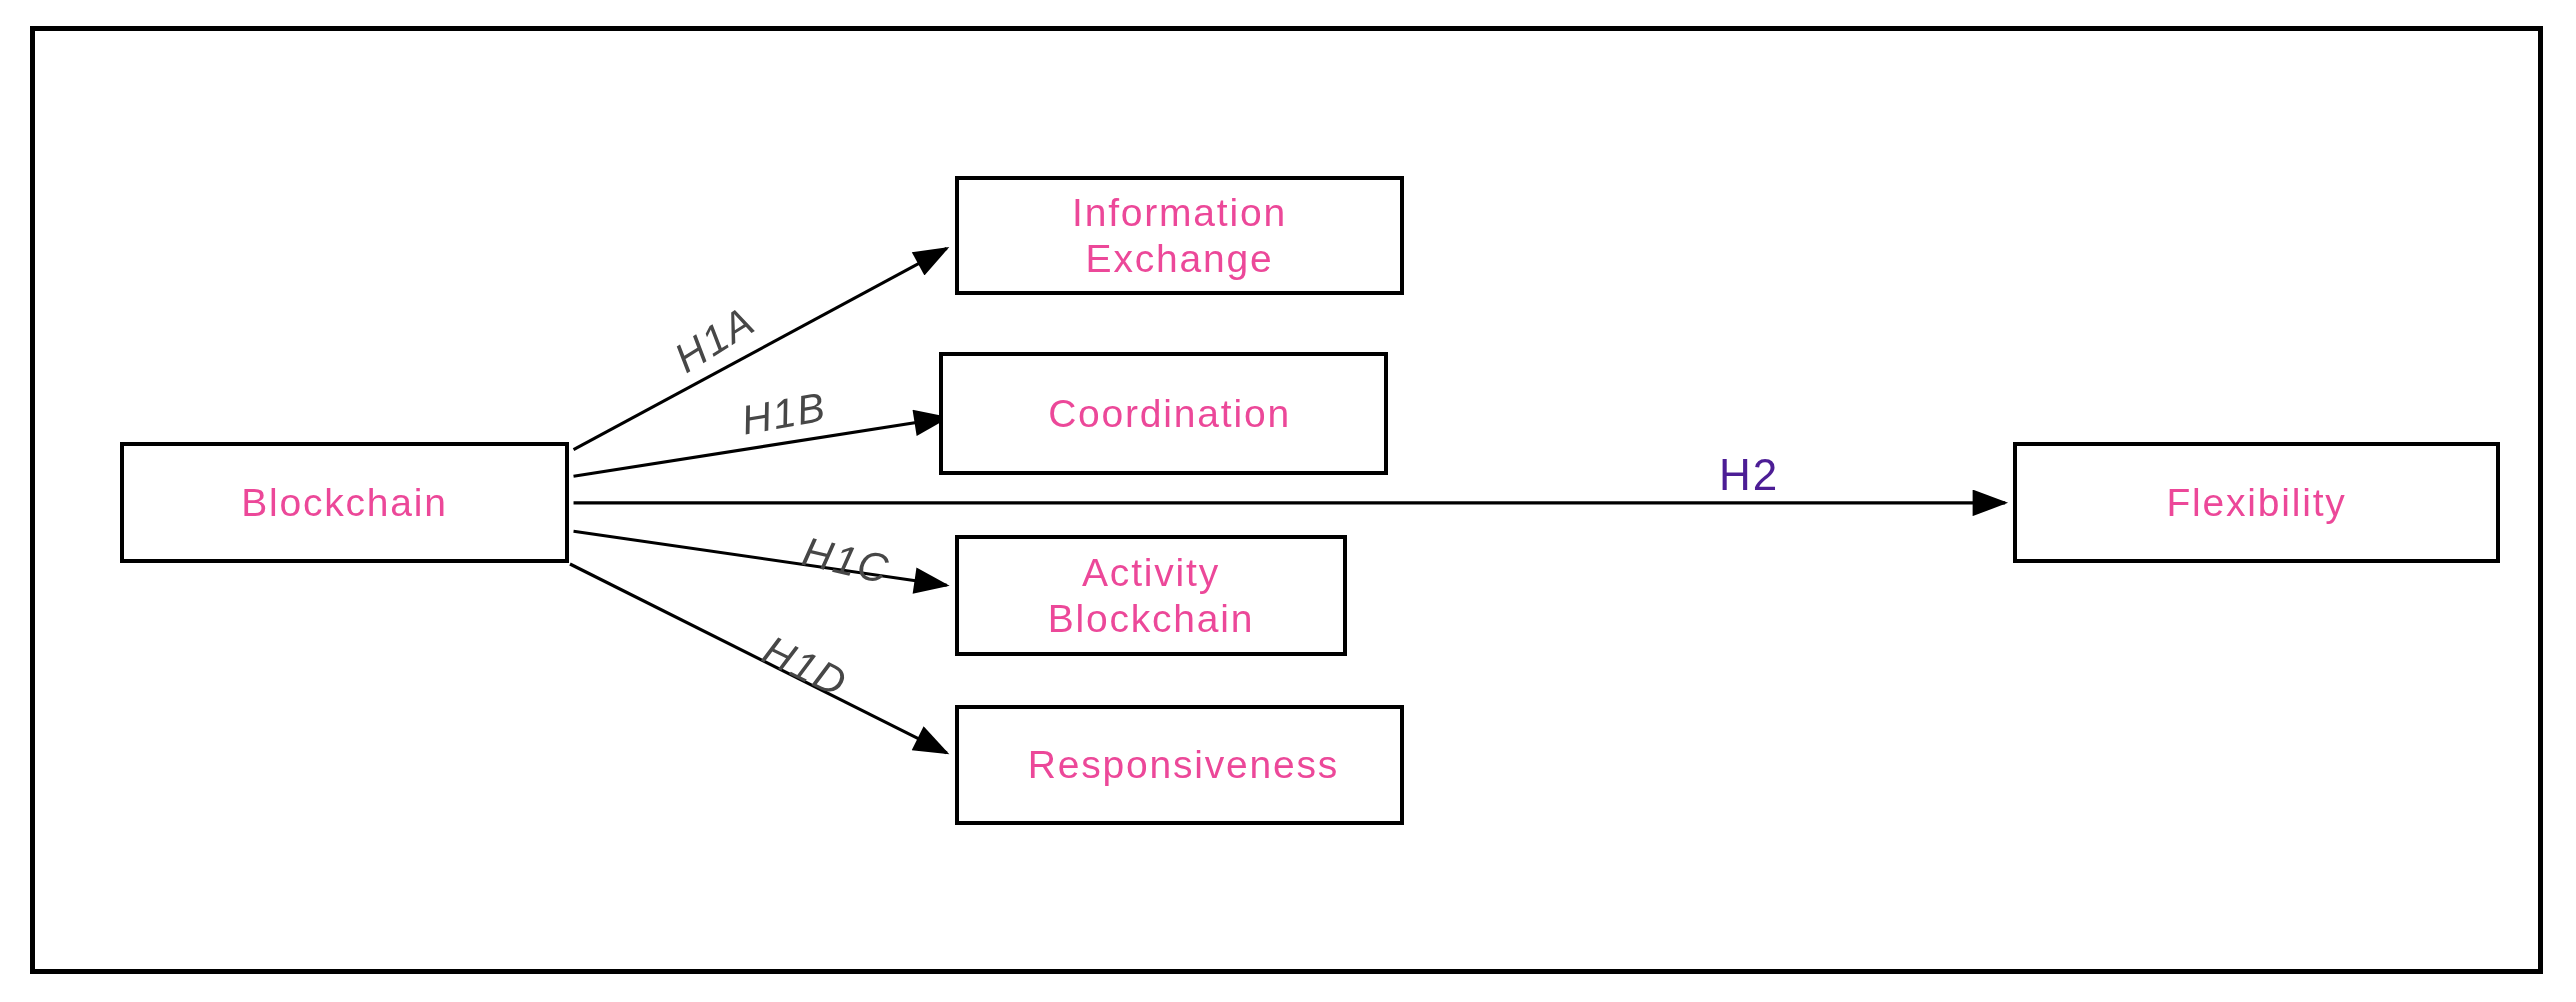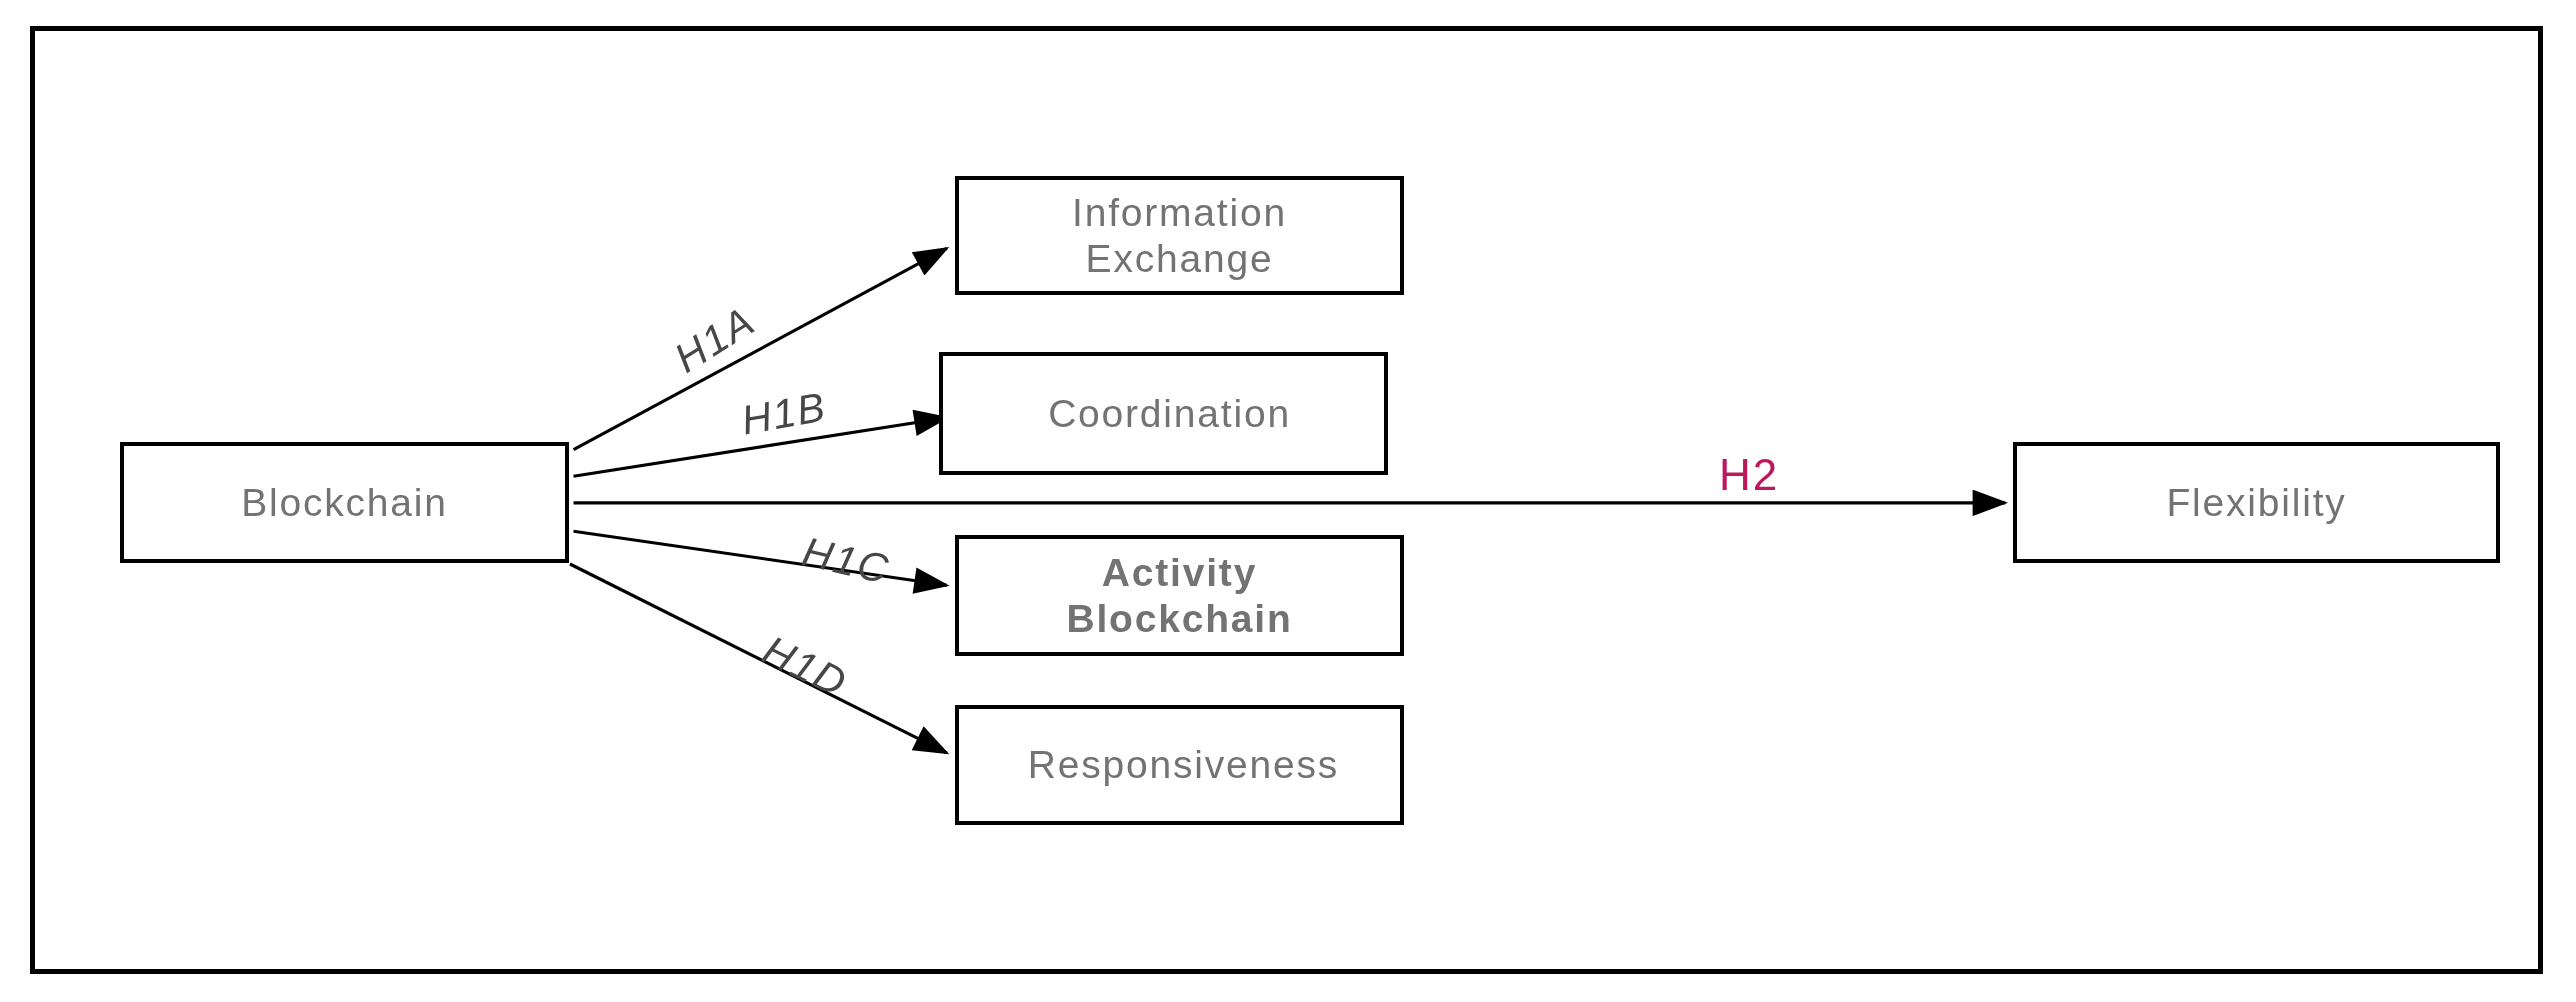--- a/index.html
+++ b/index.html
@@ -38,27 +38,27 @@
     box-sizing: border-box;
     background: #ffffff;
     display: flex;
     flex-direction: column;
     align-items: center;
     justify-content: center;
     text-align: center;
     font-size: 39px;
     line-height: 1.16;
     letter-spacing: 1.8px;
-    color: #737373;
+    color: #ec4899;
   }
   .node span { display: block; white-space: nowrap; }
   #node-blockchain            { left: 120px;  top: 442px; width: 449px; height: 121px; text-align: right; }
   #node-information-exchange  { left: 955px; top: 176px; width: 449px; height: 119px; }
   #node-coordination          { left: 939px; top: 352px; width: 449px; height: 123px; padding-left: 12px; }
-  #node-activity-integration  { left: 955px; top: 535px; width: 449px; height: 121px; font-weight: bold; }
+  #node-activity-integration  { left: 955px; top: 535px; width: 392px; height: 121px; }
   #node-responsiveness        { left: 955px; top: 705px; width: 449px; height: 120px; padding-left: 8px; }
   #node-flexibility           { left: 2013px; top: 442px; width: 487px; height: 121px; }
   .edge-label {
     position: absolute;
     color: #474747;
     font-size: 41px;
     font-style: italic;
     letter-spacing: 1.8px;
     white-space: nowrap;
     transform-origin: center center;
@@ -66,21 +66,21 @@
   #label-h1a { left: 715px;  top: 340px; transform: translate(-50%,-50%) rotate(-32deg); }
   #label-h1b { left: 784px;  top: 414px; transform: translate(-50%,-50%) rotate(-10deg); }
   #label-h1c { left: 846px;  top: 561px; transform: translate(-50%,-50%) rotate(13deg); }
   #label-h1d { left: 805px;  top: 667px; transform: translate(-50%,-50%) rotate(26deg); }
   #label-h2 {
     left: 1749px;
     top: 475px;
     transform: translate(-50%,-50%);
     font-style: normal;
     font-size: 44px;
-    color: #be185d;
+    color: #4c1d95;
   }
 </style>
 </head>
 <body>
 
 <div id="canvas">
 
   <div id="frame"></div>
 
   <svg id="arrow-layer" viewBox="0 0 2906 1131" xmlns="http://www.w3.org/2000/svg">

